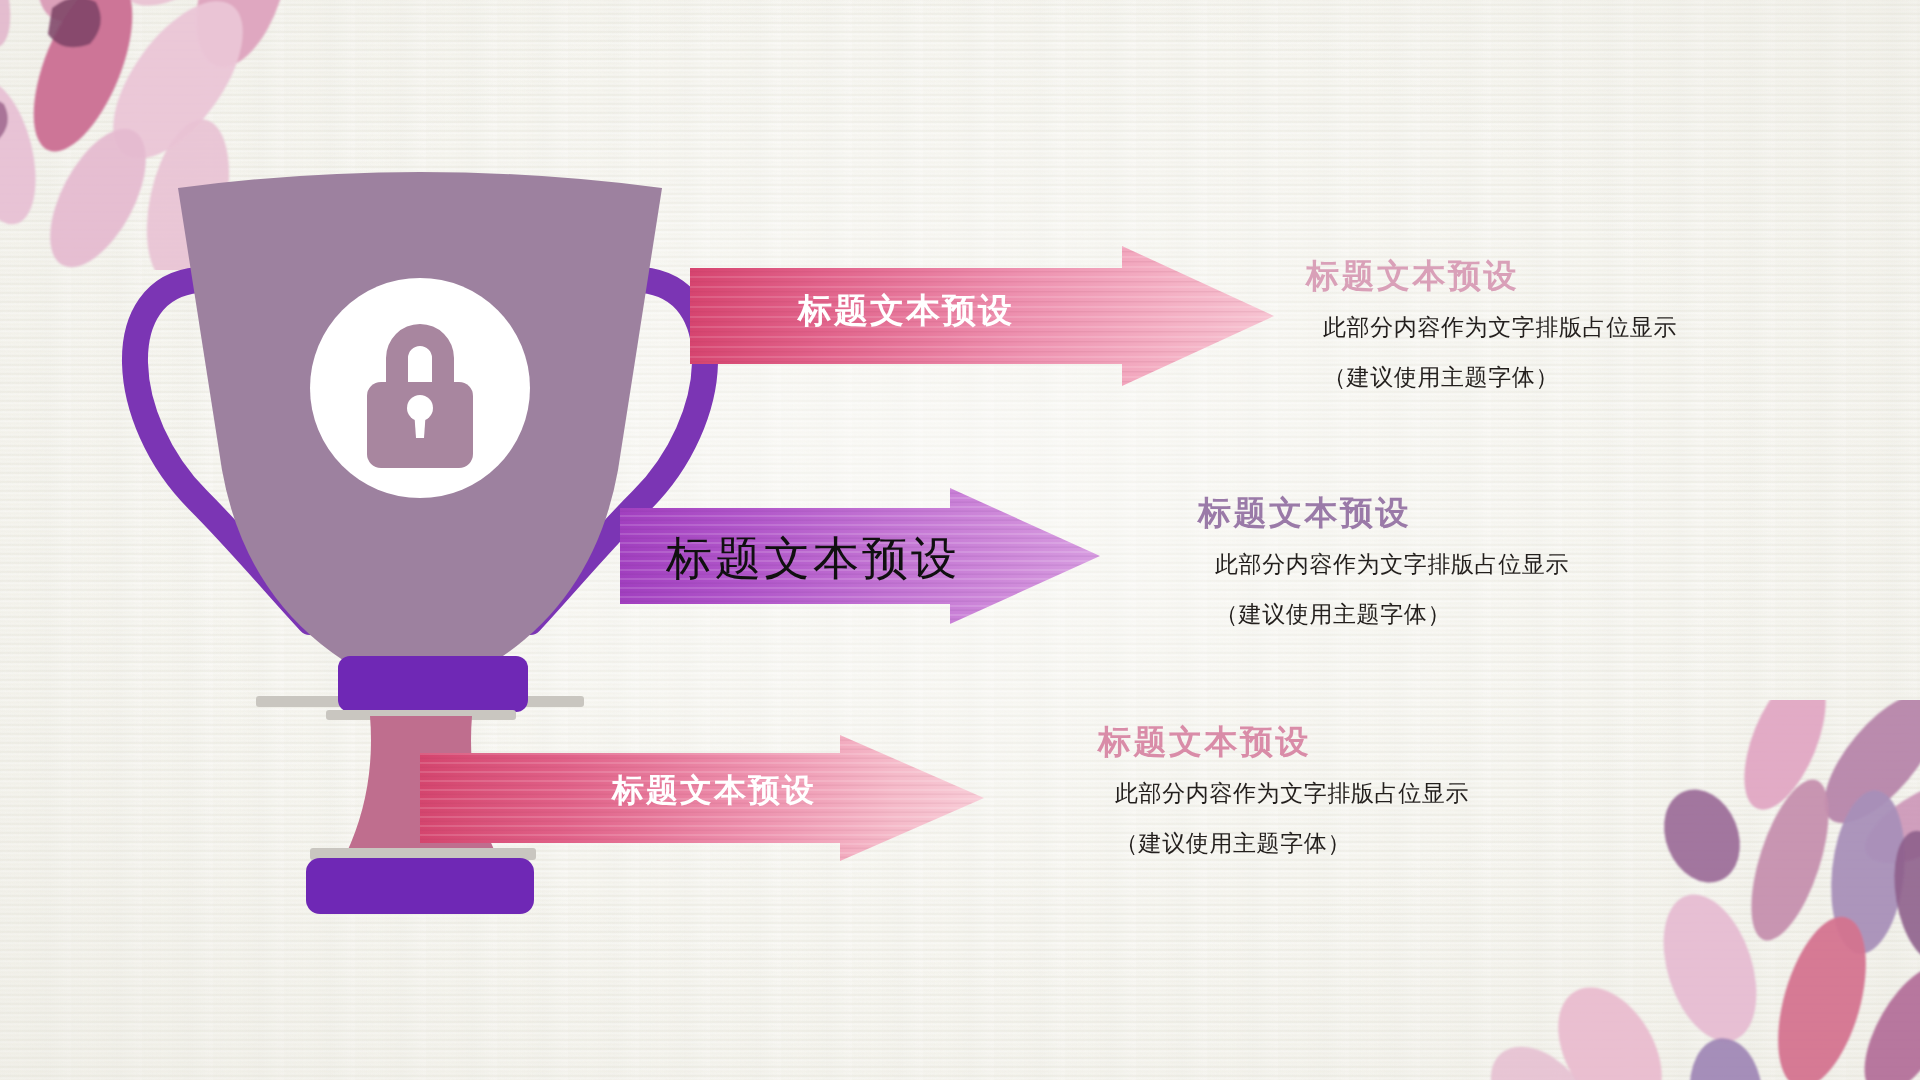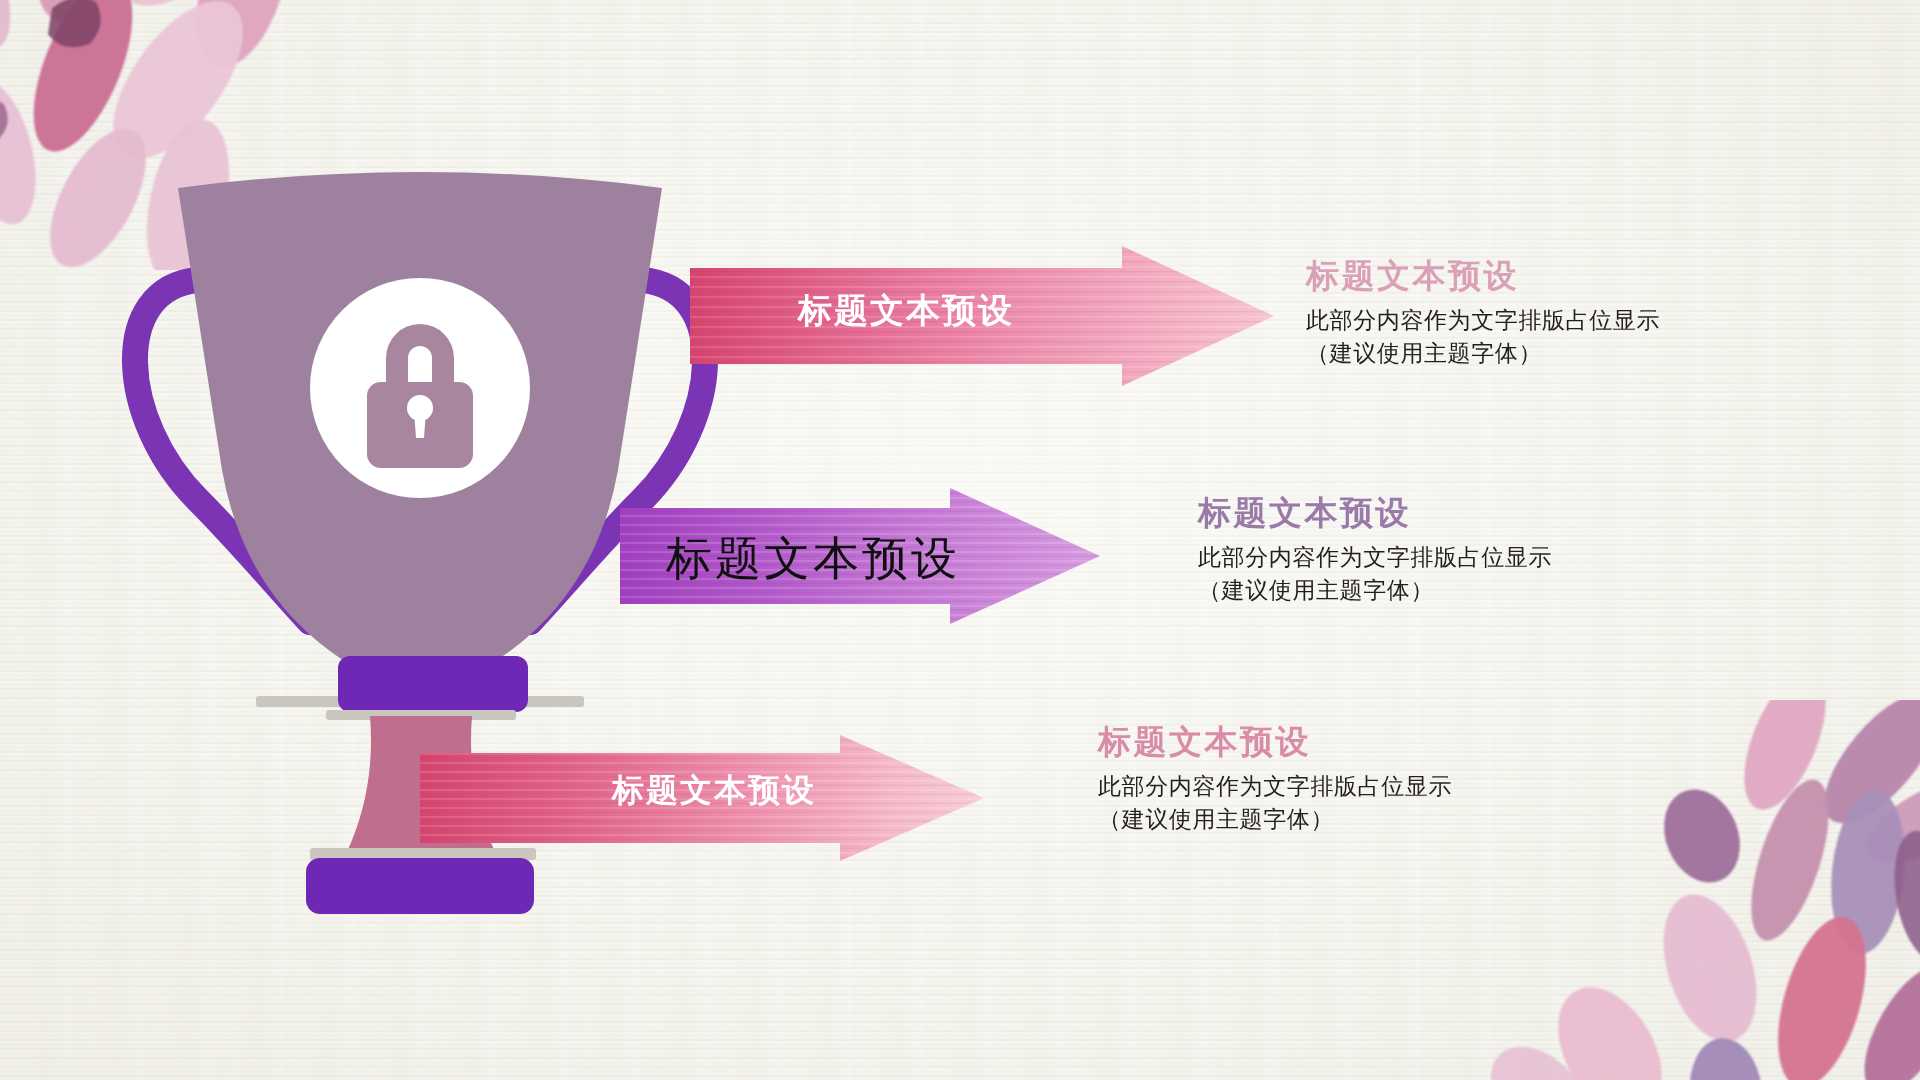--- a/index.html
+++ b/index.html
@@ -85,21 +85,21 @@
     font-weight: bold;
     letter-spacing: 2.5px;
     margin: 0 0 10px 0;
     line-height: 1.1;
   }
   .txt-body {
     font-size: 23px;
     color: #231f1d;
     line-height: 1.42;
     letter-spacing: 0.6px;
-    margin: 0;
+    margin: 17px;
   }
 </style>
 </head>
 <body>
 
 <div id="slide">
 
   <div class="paper-texture"></div>
   <div class="paper-vignette"></div>
 

